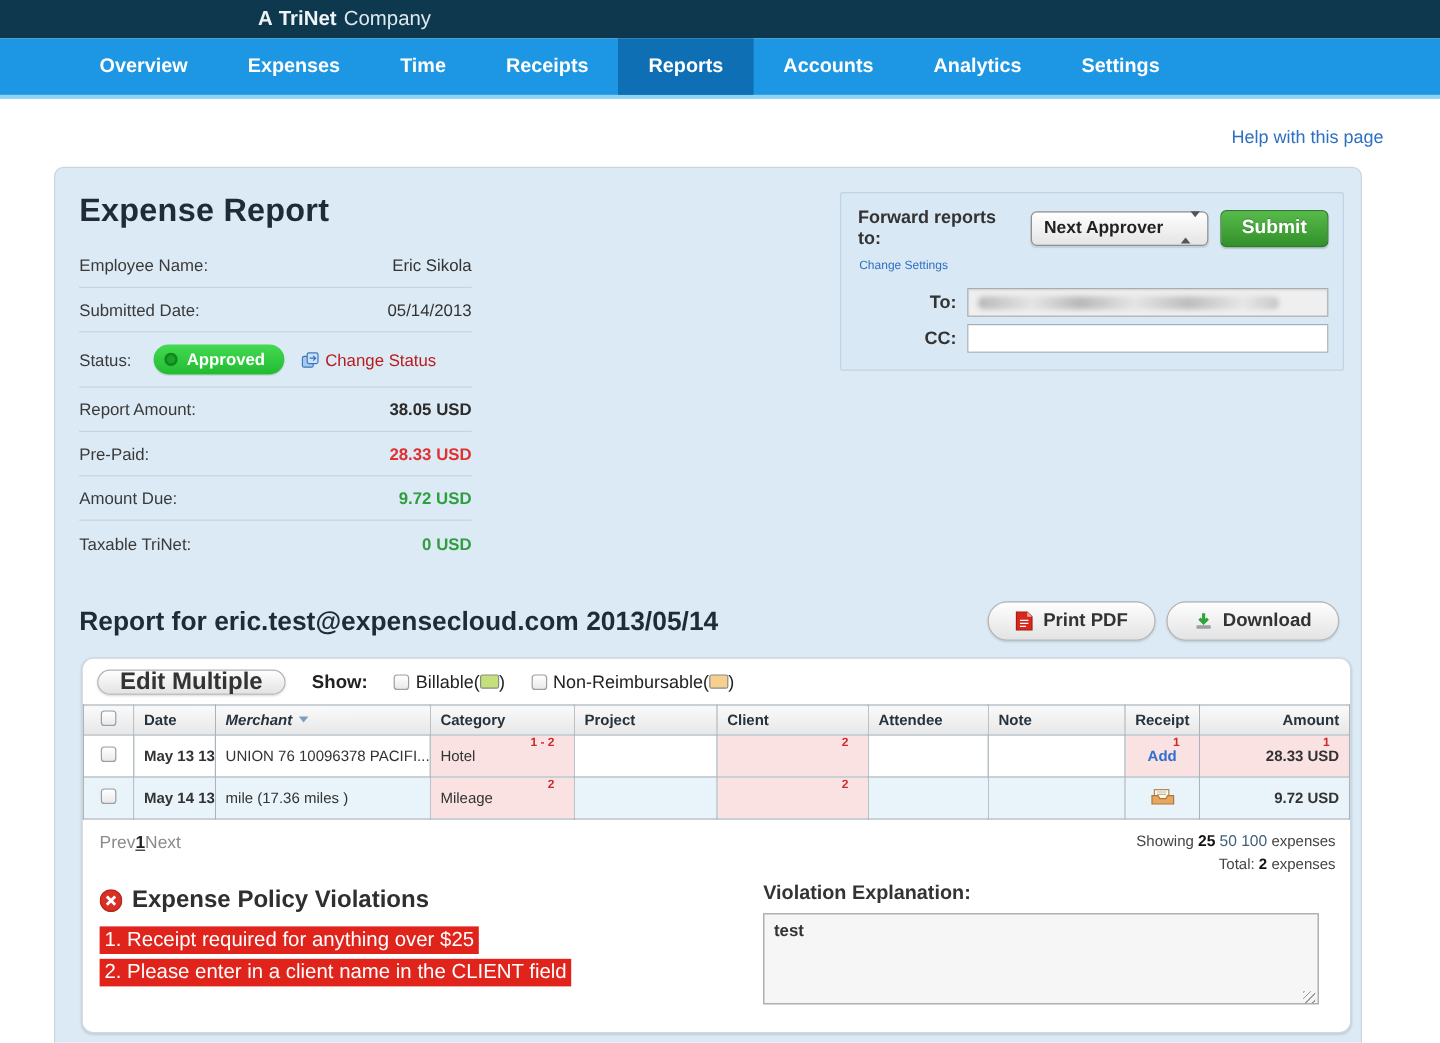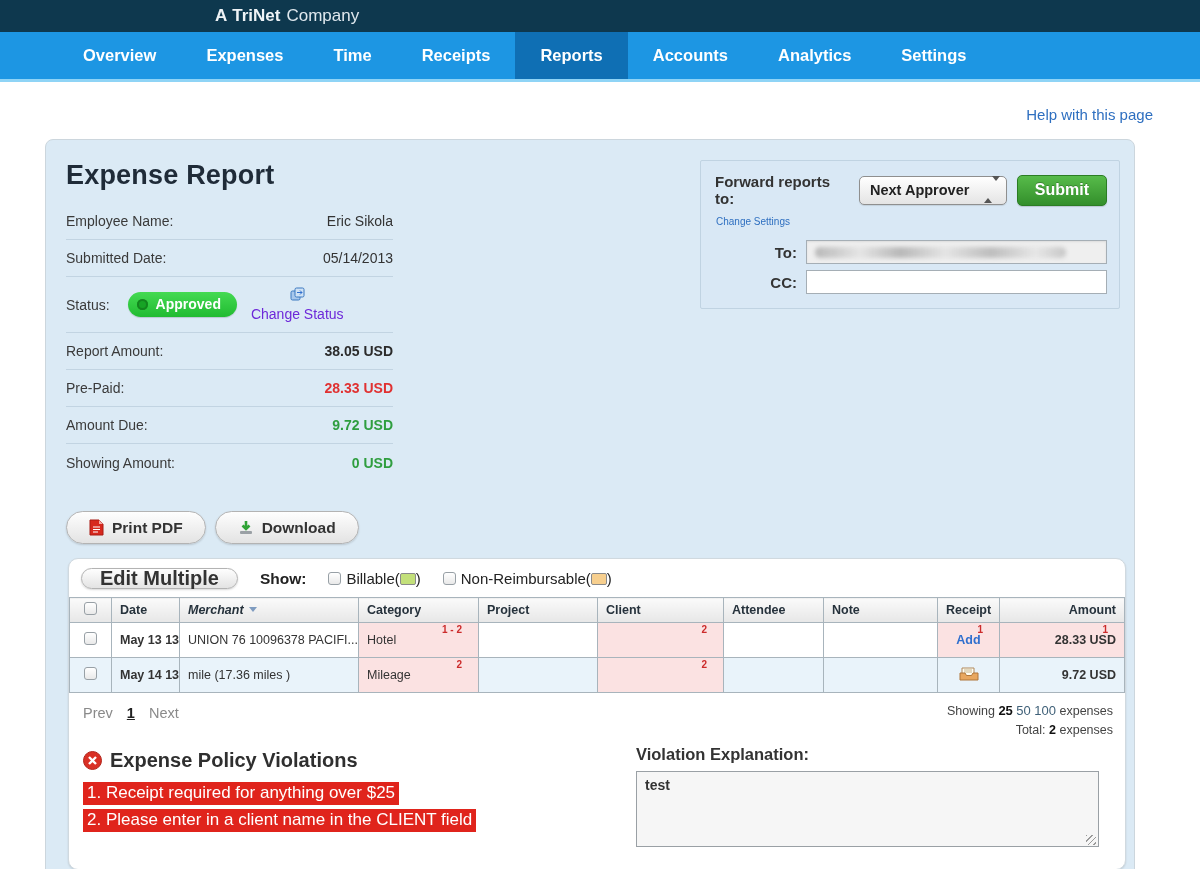--- a/index.html
+++ b/index.html
@@ -36,22 +36,22 @@
   .fval{color:#333;}
   .fval.dark{font-weight:bold;color:#2b2b2b;}
   .fval.red{font-weight:bold;color:#e03131;}
   .fval.green{font-weight:bold;color:#2f9e3f;}
   .status-wrap{display:flex;align-items:center;flex:1;margin-left:18px;}
   .badge{position:relative;display:inline-block;background:linear-gradient(#44da52,#21bb31);
     border-radius:13px;padding:4px 16px 5px 28px;color:#fff;font-weight:bold;font-size:14px;
     box-shadow:0 1px 1px rgba(0,0,0,.15);}
   .badge .dot{position:absolute;left:9px;top:7px;width:11px;height:11px;border-radius:50%;
     background:#17a325;box-shadow:inset 0 0 0 2px #13851e;}
-  .cs-link{display:flex;align-items:center;margin-left:14px;color:#6d28d9;font-size:14px;
-    text-decoration:none;cursor:pointer;gap:5px;flex-direction:column;}
+  .cs-link{display:flex;align-items:center;margin-left:14px;color:#b91c1c;font-size:14px;
+    text-decoration:none;cursor:pointer;gap:5px;}
   
   .fwd{position:absolute;top:20px;right:14px;width:420px;background:#d9e8f5;
     border:1px solid #c0d3e2;border-radius:2px;padding:12px 12px 14px 14px;}
   .fwd-row1{display:flex;align-items:center;gap:10px;}
   .fwd-label{font-weight:bold;font-size:15px;color:#333;}
   .selectbox{display:flex;align-items:center;justify-content:space-between;width:152px;height:29px;
     background:linear-gradient(#fff,#e4e4e4);border:1px solid #8f8f8f;border-radius:5px;
     padding:0 6px 0 10px;cursor:pointer;box-shadow:0 1px 1px rgba(0,0,0,.1);}
   .selectbox .sel-txt{font-weight:bold;font-size:14.5px;color:#222;}
   .stepper{display:flex;flex-direction:column;gap:2px;border-left:1px solid #bbb;padding-left:6px;}
@@ -106,21 +106,21 @@
   tr.row-alt td{background:#e9f3fa;}
   td.pink{background:var(--flag-pink) !important;}
   .flag{position:absolute;top:1px;right:16px;font-size:10px;font-weight:bold;color:#cc2b2b;}
   td.b{font-weight:bold;}
   th .sort{display:inline-block;width:0;height:0;margin-left:5px;vertical-align:2px;
     border-left:4px solid transparent;border-right:4px solid transparent;border-top:5px solid #7f9cc0;}
   th.merchant{font-style:italic;}
   a.add-link{color:#2f6fce;font-weight:bold;text-decoration:none;cursor:pointer;text-align:center;}
   
   .tfoot{display:flex;justify-content:space-between;align-items:flex-start;padding:8px 12px 0 14px;}
-  .pager{font-size:14.5px;color:#8a8a8a;display:flex;gap:14px;align-items:center;padding-top:4px;}
+  .pager{font-size:14.5px;color:#8a8a8a;display:flex;align-items:center;padding-top:4px;}
   .pager .pg{color:#222;font-weight:bold;text-decoration:underline;cursor:pointer;}
   .pager a{color:#8a8a8a;text-decoration:none;cursor:pointer;}
   .showing{text-align:right;font-size:12.5px;color:#444;line-height:1.55;}
   .showing .cur{font-weight:bold;color:#111;font-size:13px;}
   .showing a{color:#3f6078;text-decoration:none;cursor:pointer;font-size:13px;}
   .showing .tot{font-weight:bold;color:#111;}
   
   .vio-wrap{display:flex;padding:2px 26px 0 14px;gap:48px;}
   .vio-left{width:505px;}
   .vio-head{display:flex;align-items:center;gap:8px;margin:6px 0 10px 0;}
@@ -200,21 +200,21 @@
     </div>
     <div class="frow">
       <span>Pre-Paid:</span>
       <span class="fval red">28.33 USD</span>
     </div>
     <div class="frow">
       <span>Amount Due:</span>
       <span class="fval green">9.72 USD</span>
     </div>
     <div class="frow">
-      <span>Showing Amount:</span>
+      <span>Taxable TriNet:</span>
       <span class="fval green">0 USD</span>
     </div>
   </div>
 
   <div class="fwd">
     <div class="fwd-row1">
       <span class="fwd-label">Forward reports to:</span>
       <div class="selectbox">
         <span class="sel-txt">Next Approver</span>
         <span class="stepper icon"><i class="up"></i><i class="down"></i></span>
@@ -228,20 +228,21 @@
         <div class="blur-blob"></div>
       </div>
     </div>
     <div class="io-row">
       <span class="io-label">CC:</span>
       <input class="io-input" value="" style="">
     </div>
   </div>
 
   <div class="section-row">
+    <h2>Report for eric.test@expensecloud.com 2013/05/14</h2>
     <div class="sec-btns">
       <button class="pill">
         <span class="icon">
           <svg width="15" height="17" viewBox="0 0 15 17">
             <path d="M1 1 h9 l4 4 v11 h-13 z" fill="#d7281e" stroke="#a81b13"></path>
             <path d="M10 1 l4 4 h-4 z" fill="#f4a9a3"></path>
             <path d="M4 8 h7 M4 10.5 h7 M4 13 h5" stroke="#fff" stroke-width="1.2"></path>
           </svg>
         </span>
         <span>Print PDF</span>

